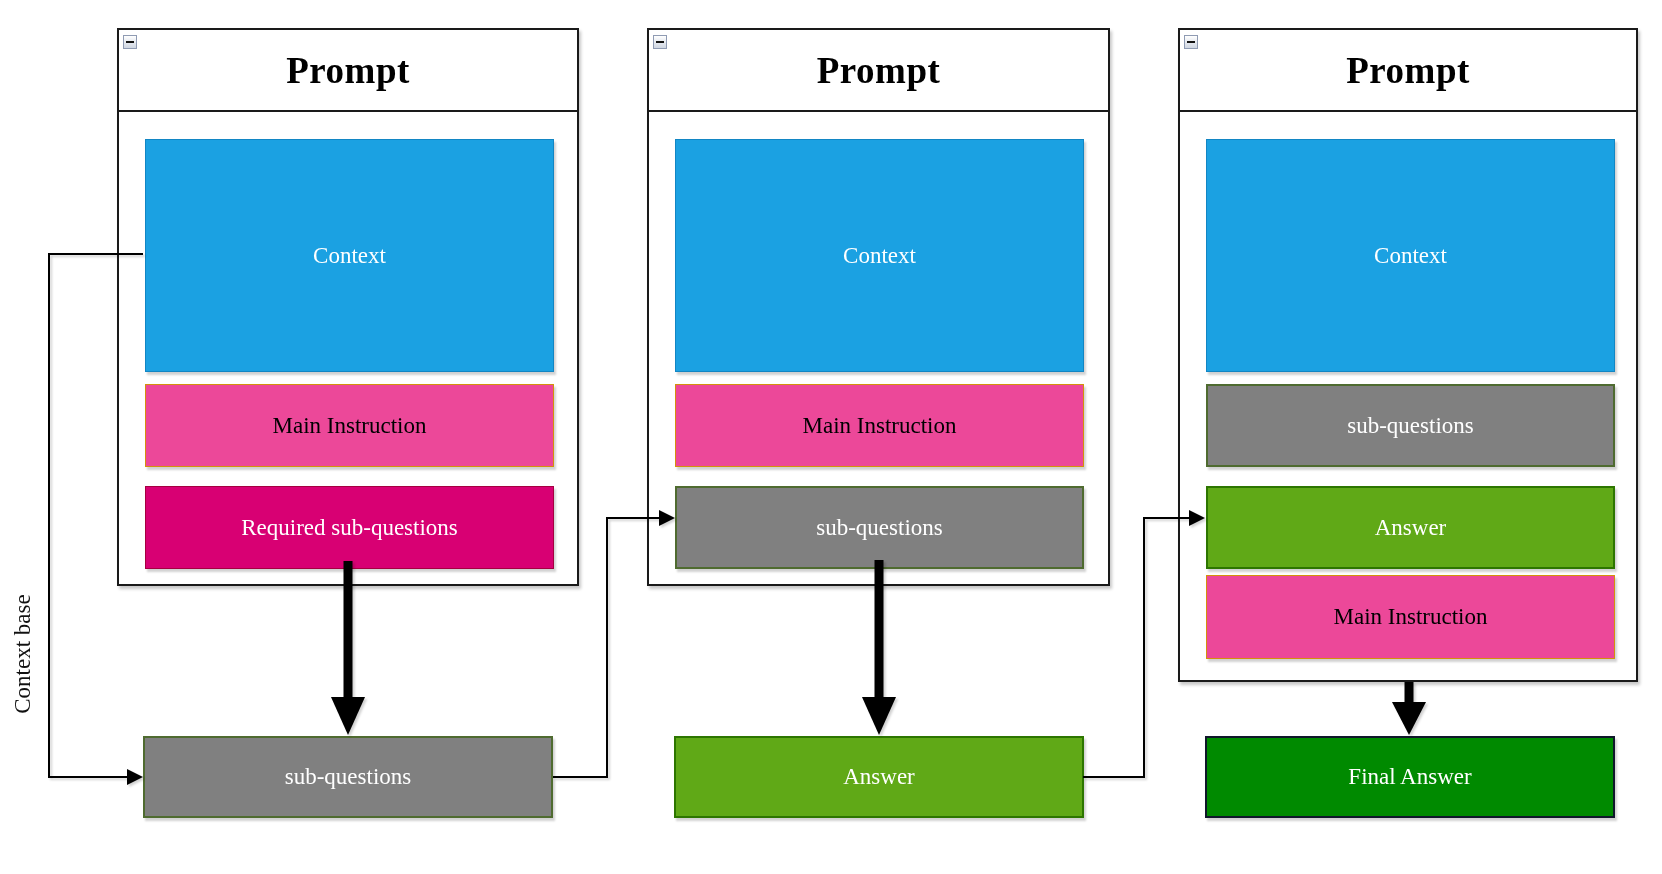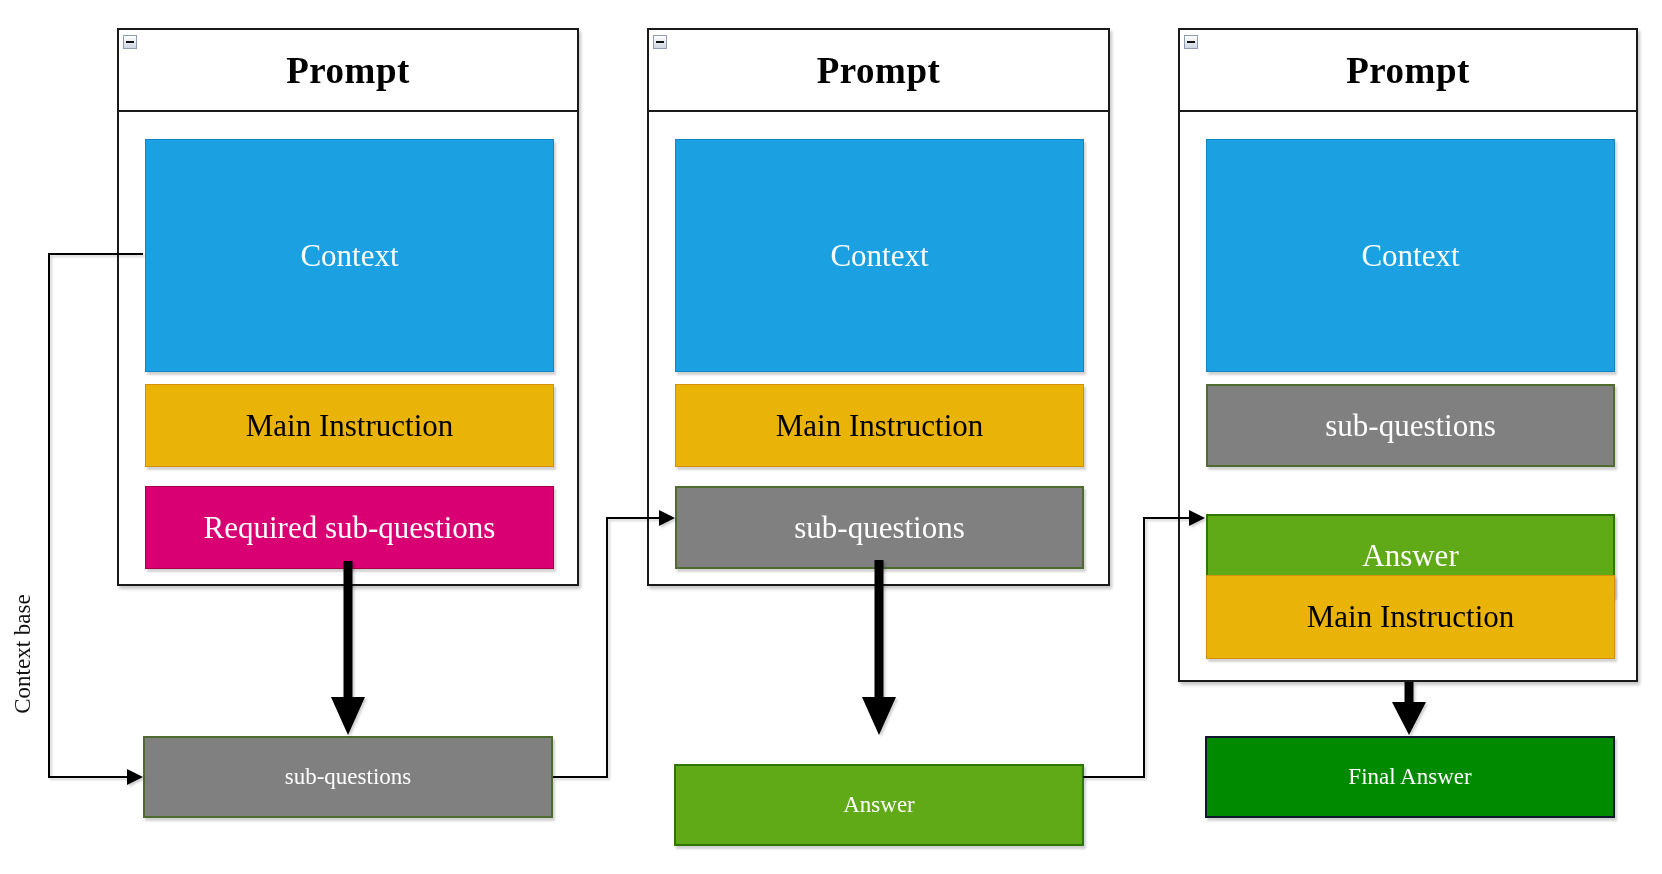--- a/index.html
+++ b/index.html
@@ -19,34 +19,34 @@
   .collapse {
     position:absolute; left:4px; top:5px; width:14px; height:14px;
     border:1px solid #8f9bb3; background:linear-gradient(#ffffff,#cfd6e2);
     box-sizing:border-box; display:flex; align-items:center; justify-content:center;
     cursor:pointer;
   }
   .minus { width:8px; height:2px; background:#111; }
   .block {
     position:absolute; left:26px; width:409px;
     display:flex; align-items:center; justify-content:center;
-    font-size:31px; color:#ffffff; box-sizing:border-box;
+    font-size:23px; color:#ffffff; box-sizing:border-box;
     box-shadow:2px 3px 2px rgba(0,0,0,0.18); text-align:center;
   }
   .outbox {
     position:absolute; width:410px; height:82px;
     display:flex; align-items:center; justify-content:center;
     font-size:23px; color:#ffffff; box-sizing:border-box;
     box-shadow:2px 3px 2px rgba(0,0,0,0.18);
   }
   .b-blue   { background:#1BA1E2; border:1px solid #1286c4; }
-  .b-orange { background:#eab308; border:1px solid #d4900c; color:#000000; }
+  .b-orange { background:#ec4899; border:1px solid #d4900c; color:#000000; }
   .b-pink   { background:#D80073; border:1px solid #A50040; }
   .b-gray   { background:#808080; border:2px solid #4f6b30; }
-  .b-green  { background:#60A917; border:2px solid #2D7600;margin-top:28px; }
+  .b-green  { background:#60A917; border:2px solid #2D7600; }
   .b-dgreen { background:#008A00; border:2px solid #0f172a; }
 
   .h-ctx   { top:109px; height:233px; }
   .h-row2  { top:354px; height:83px;  }
   .h-row3  { top:456px; height:83px;  }
   .h-row4  { top:545px; height:84px;  }
 
   #connector-layer {
     position:absolute; left:0; top:0; width:1662px; height:874px;
     pointer-events:none; z-index:6;

